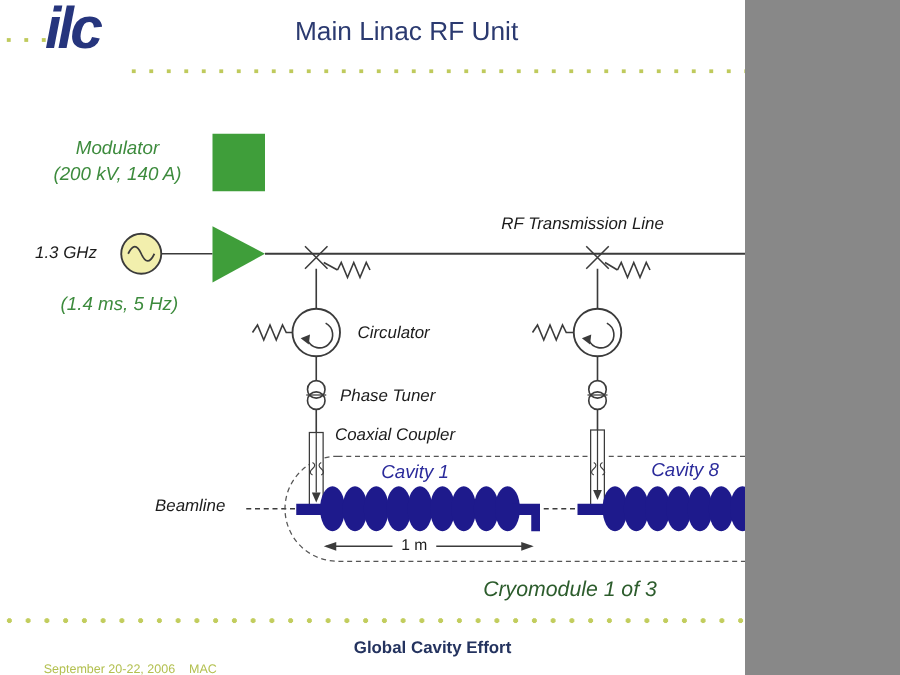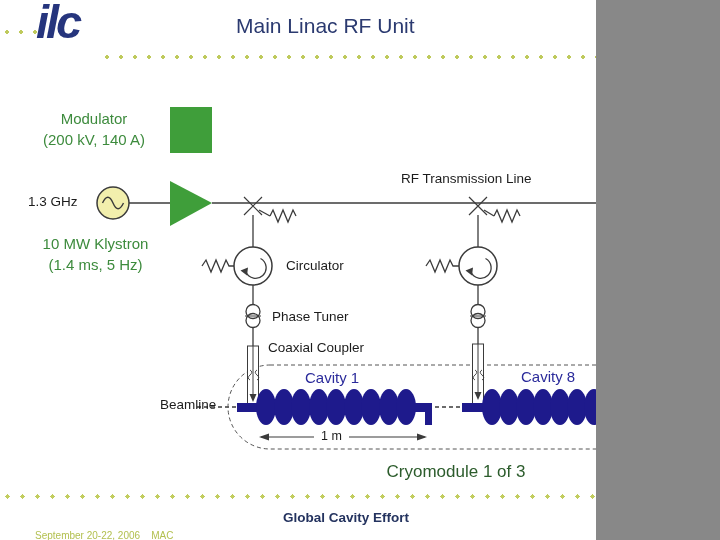--- a/index.html
+++ b/index.html
@@ -1,20 +1,20 @@
 <!DOCTYPE html>
 <html><head>
 <meta charset="utf-8">
 <style>
   html,body{margin:0;padding:0;background:#888;}
   .slide{
     position:relative;width:596px;height:540px;background:#ffffff;
     overflow:hidden;font-family:"Liberation Sans",sans-serif;
   }
-  .lbl{position:absolute;color:#1f1f1f;font-family:"Liberation Sans",sans-serif;white-space:nowrap;}
+  .lbl{position:absolute;color:#1f1f1f;font-family:"Liberation Sans",sans-serif;white-space:nowrap;font-style:italic;}
   .logo{
     position:absolute;left:36px;top:-6px;width:70px;height:70px;
     color:#26357d;font-size:47px;font-weight:bold;font-style:italic;
     letter-spacing:-3px;font-family:"Liberation Sans",sans-serif;
   }
   .title{
     position:absolute;left:236px;top:14px;font-size:21px;color:#2b3a70;
     font-family:"Liberation Sans",sans-serif;
   }
   .dots{
@@ -168,31 +168,30 @@
   </svg>
 
   <div class="lbl green-lbl" style="left:23px;top:108px;width:142px;">
     <div>Modulator</div>
     <div>(200 kV, 140 A)</div>
   </div>
 
   <div class="lbl black-lbl" style="left:28px;top:194px;">1.3 GHz</div>
 
   <div class="lbl green-lbl" style="left:13px;top:233px;width:165px;">
-    <div>10 MW Klystron</div>
     <div>(1.4 ms, 5 Hz)</div>
   </div>
 
   <div class="lbl black-lbl" style="left:401px;top:171px;">RF Transmission Line</div>
   <div class="lbl black-lbl" style="left:286px;top:258px;">Circulator</div>
   <div class="lbl black-lbl" style="left:272px;top:309px;">Phase Tuner</div>
   <div class="lbl black-lbl" style="left:268px;top:340px;">Coaxial Coupler</div>
   <div class="lbl navy-lbl" style="left:305px;top:369px;">Cavity 1</div>
   <div class="lbl navy-lbl" style="left:521px;top:368px;">Cavity 8</div>
-  <div class="lbl black-lbl" style="left:124px;top:397px;margin-left:36px;">Beamline</div>
+  <div class="lbl black-lbl" style="left:124px;top:397px;">Beamline</div>
   <div class="one-m">1 m</div>
   <div class="lbl cryo-lbl" style="left:341px;top:462px;width:230px;text-align:center;">Cryomodule 1 of 3</div>
 
   <div class="dots-footer" style="left:0;top:493px;width:720px;"></div>
   <div class="footer-date">
     <div>September 20-22, 2006 &nbsp; &nbsp;MAC</div>
     
   </div>
   <div class="footer-credit">Global Cavity Effort</div>
   <div class="footer-page">13</div>

